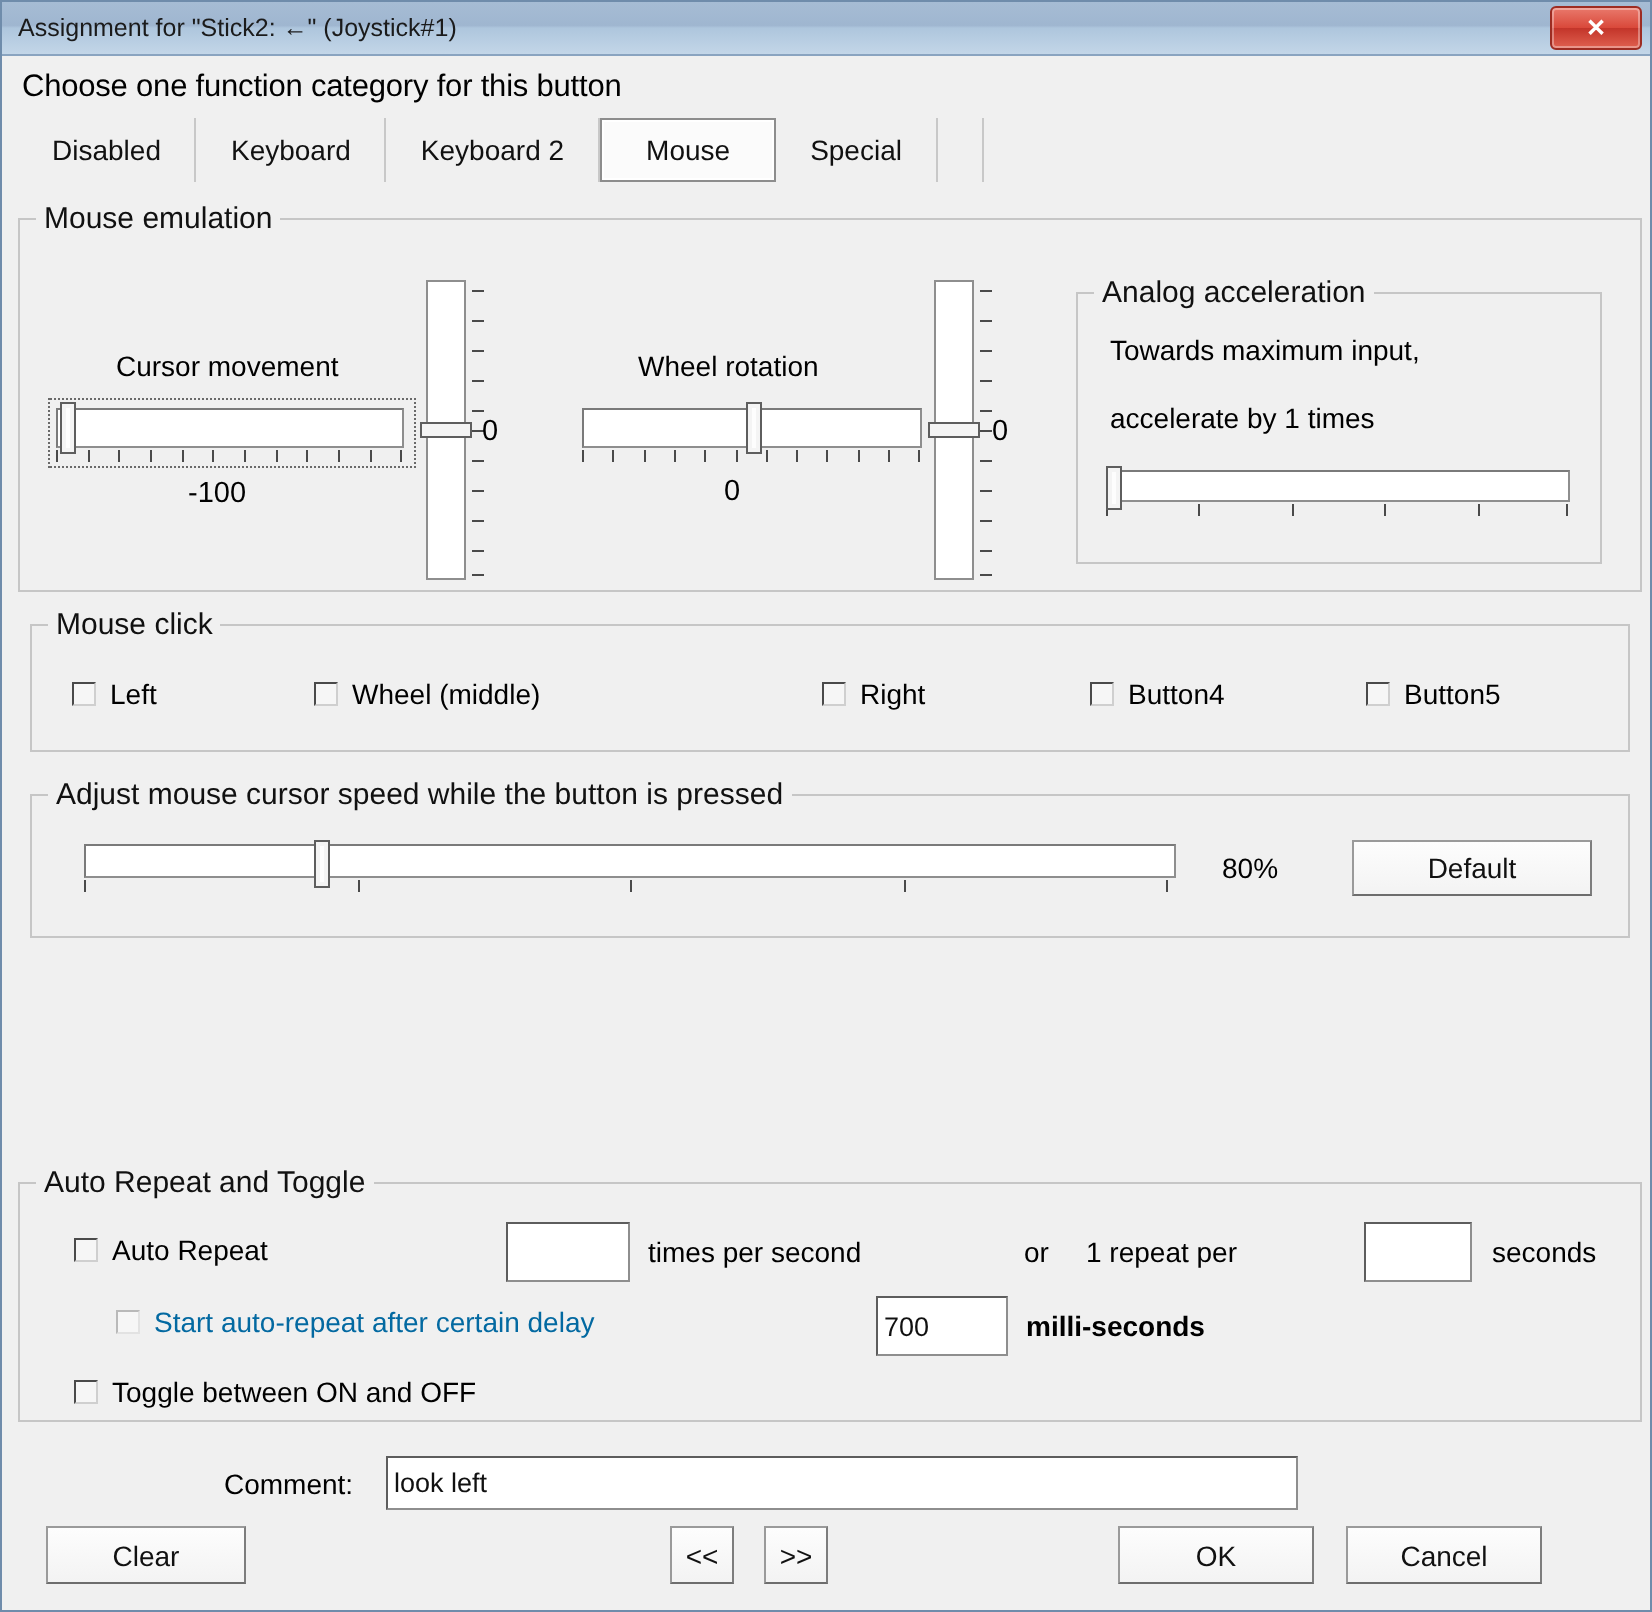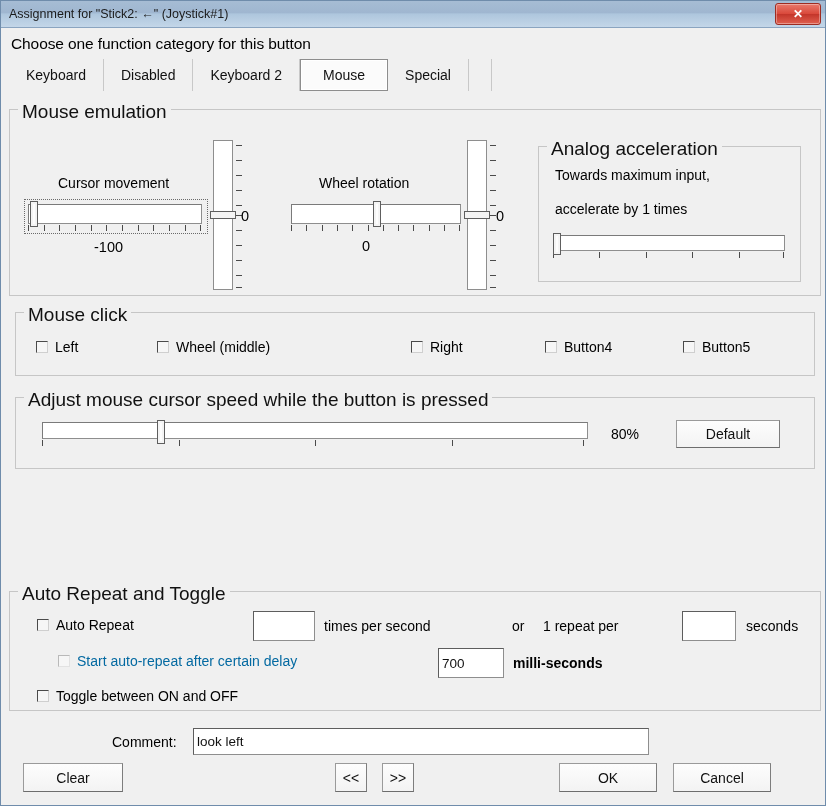--- a/index.html
+++ b/index.html
@@ -86,21 +86,21 @@
   .group {
     position: absolute;
     border: 1px solid #c6c6c6;
     background: transparent;
   }
   .group > .legend {
     position: absolute;
     top: -9px; left: 8px;
     background: #f0f0f0;
     padding: 0 4px;
-    font-size: 19px;
+    font-size: 15px;
     color: #111;
     white-space: nowrap;
   }
   
   .h-slider { position: absolute; }
   .h-track {
     position: absolute; left: 0; right: 0; top: 0;
     height: 20px;
     border: 1px solid #8e8e8e;
     border-top-color: #7a7a7a;
@@ -245,22 +245,22 @@
 <div class="window">
 
   <div class="titlebar">
     <span class="title-text">Assignment for "Stick2: ←" (Joystick#1)</span>
     <div class="close-btn">✕</div>
   </div>
 
   <div class="heading">Choose one function category for this button</div>
 
   <div class="tabs">
+    <div class="tab">Disabled</div>
     <div class="tab">Keyboard</div>
-    <div class="tab">Disabled</div>
     <div class="tab">Keyboard 2</div>
     <div class="tab selected">Mouse</div>
     <div class="tab">Special</div>
     <div class="tab-end"></div>
   </div>
 
   <div class="group" style="left:8px; top:108px; width:810px; height:185px;">
     <span class="legend">Mouse emulation</span>
 
     <span class="slider-label" style="left:48px; top:65px;">Cursor movement</span>
@@ -398,21 +398,21 @@
       <div class="h-thumb" style="left:21%; top:-2px; height:24px;"></div>
       <div class="h-ticks" style="top:18px;">
         <i style="left:0%"></i>
           <i style="left:25%"></i>
           <i style="left:50%"></i>
         <i style="left:75%"></i>
           <i style="left:99%"></i>
       </div>
     </div>
     <span class="static" style="left:595px; top:28px;">80%</span>
-    <div class="btn" style="left:660px; top:22px; width:104px; height:28px;">Default</div>
+    <div class="btn" style="left:660px; top:22px; width:120px; height:28px;">Default</div>
   </div>
 
   <div class="group" style="left:8px; top:590px; width:810px; height:118px;">
     <span class="legend">Auto Repeat and Toggle</span>
 
     <div class="cb-row" style="left:27px; top:25px;">
       <span class="cbox"></span>
       <span class="cb-label">Auto Repeat</span>
     </div>
     <div class="tfield" style="left:243px; top:19px; width:62px; height:30px;"></div>

